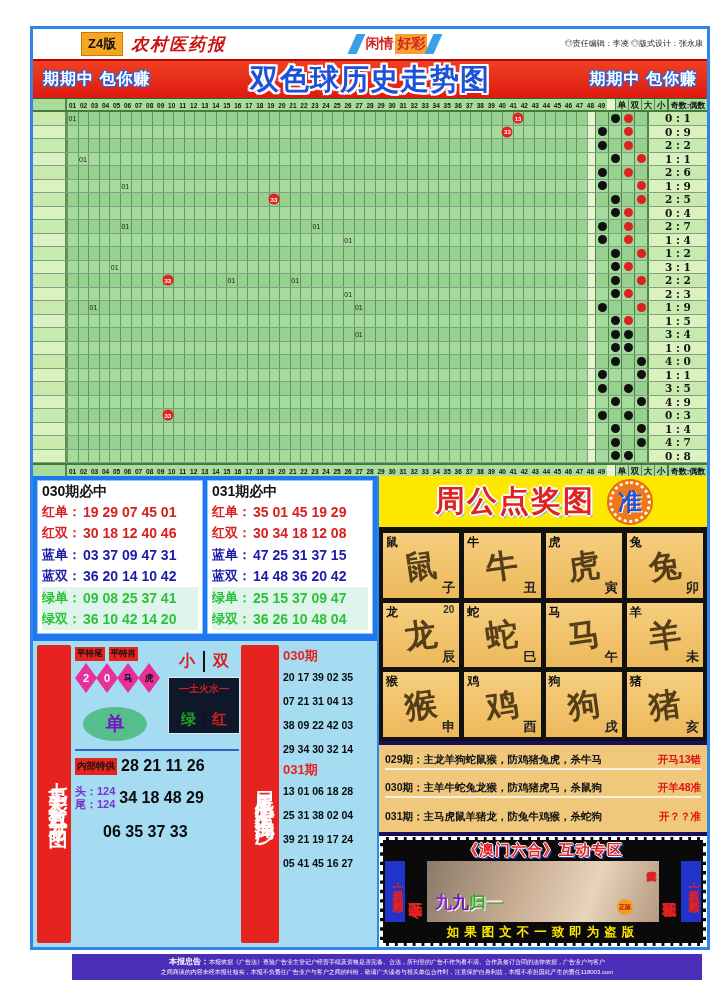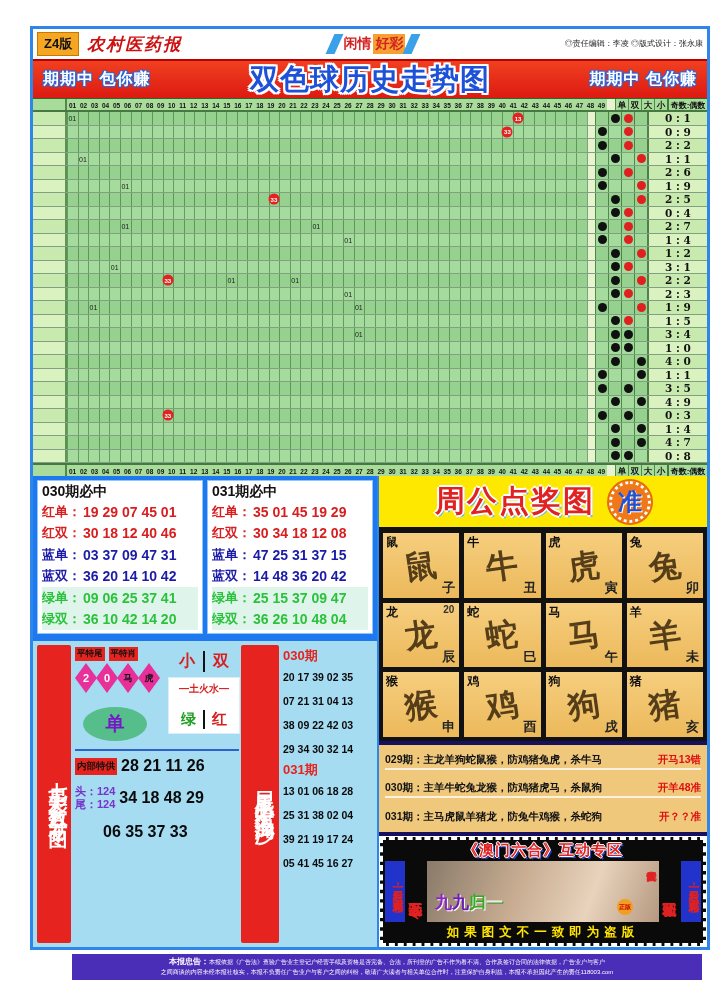--- a/index.html
+++ b/index.html
@@ -2,21 +2,21 @@
 <html><head>
 <meta charset="utf-8">
 <style>
   * { margin:0; padding:0; box-sizing:border-box; }
   body { width:714px; height:1008px; background:#ffffff; font-family:"Liberation Sans", sans-serif; position:relative; overflow:hidden; }
   .sheet { position:absolute; left:0; top:0; width:714px; height:1008px; }
   .frame { position:absolute; left:30px; top:26px; width:680px; height:924px; border:3px solid #2E86E8; background:#fff; display:flex; flex-direction:column; }
 
   
   .masthead { height:30px; display:flex; align-items:center; background:#fff; padding:0 4px; }
-  .edition { background:#F5A623; color:#111; font-weight:bold; font-size:13px; padding:2px 6px; border:1px solid #C87800; }
+  .edition { background:#F5A623; color:#111; font-weight:bold; font-size:13px; padding:2px 6px; border:1px solid #C87800;margin-left:44px; }
   .paper { color:#CC1111; font-family:"DejaVu Serif", serif; font-weight:bold; font-size:17px; margin-left:8px; letter-spacing:2px; font-style:italic; }
   .mast-center { display:flex; align-items:center; margin:0 auto; }
   .slash { width:9px; height:20px; background:#3AA0E8; transform:skewX(-24deg); margin:0 2px; }
   .mc-left { color:#D42222; font-weight:bold; font-size:14px; background:#fff; padding:1px 2px; font-family:"DejaVu Serif", serif; }
   .mc-right { color:#D42222; font-weight:bold; font-size:14px; background:#F5A030; padding:1px 2px; font-family:"DejaVu Serif", serif; }
   .credits { font-size:8px; color:#222; text-align:right; line-height:10px; white-space:nowrap; }
 
   
   .banner { height:39px; background:linear-gradient(#F04020,#DD1A12); display:flex; align-items:center; justify-content:space-between; padding:0 10px; border-top:2px solid #B00; }
   .banner .side { color:#fff; font-size:16px; font-weight:bold; letter-spacing:1px;
@@ -79,21 +79,21 @@
   .qx-labels { display:flex; gap:4px; }
   .qx-labels span { background:#E6231E; color:#111; font-weight:bold; font-size:8.5px; padding:1px 2px; }
   .qx-diamonds { display:flex; margin-top:2px; }
   .diamond { width:22px; height:30px; background:#E8309A; clip-path:polygon(50% 0,100% 50%,50% 100%,0 50%); display:flex; align-items:center; justify-content:center; margin-right:-1px; font-weight:bold; }
   .diamond.white { color:#fff; font-size:11px; }
   .diamond.dark { color:#111; font-size:9px; }
   .qx-oval { width:64px; height:34px; background:#56BE8B; border-radius:50%; display:flex; align-items:center; justify-content:center; color:#7718C8; font-weight:bold; font-size:19px; margin-top:14px; margin-left:8px; }
   .qx-topright { flex:1; display:flex; flex-direction:column; align-items:center; }
   .qx-sd { color:#D81E1E; font-weight:bold; font-size:16px; display:flex; margin-top:4px; }
   .qx-sd span:last-child { border-left:2px solid #111; padding-left:8px; margin-left:8px; }
-  .qx-whitebox { background:#ffffff; width:70px; margin-top:6px; padding:4px 2px; text-align:center; box-shadow:0 0 0 1px #D8EFF8; }
+  .qx-whitebox { background:#0f172a; width:70px; margin-top:6px; padding:4px 2px; text-align:center; box-shadow:0 0 0 1px #D8EFF8; }
   .qx-elem { color:#D81E1E; font-weight:bold; font-size:10px; white-space:nowrap; }
   .qx-gr { display:flex; justify-content:center; font-weight:bold; font-size:15px; margin-top:14px; }
   .qx-gr .g { color:#22A022; }
   .qx-gr .r { color:#D81E1E; border-left:2px solid #111; padding-left:7px; margin-left:7px; }
   .qx-divider { border-top:2px solid #2F62C8; margin:8px 0 6px 0; }
   .qx-row1 { display:flex; align-items:center; }
   .qx-special { background:#E6231E; color:#111; font-weight:bold; font-size:9.5px; padding:2px 2px; }
   .qx-bignums { font-weight:bold; font-size:16px; color:#0A0A0A; margin-left:4px; white-space:nowrap; }
   .qx-row2 { display:flex; align-items:center; margin-top:10px; }
   .qx-ht { color:#7733CC; font-weight:bold; font-size:11px; line-height:13px; }
@@ -706,21 +706,21 @@
               <div class="pb-row">
                 <span class="pb-label pb-blue">蓝单：</span>
                 <span class="pb-nums pb-blue">03 37 09 47 31</span>
               </div>
               <div class="pb-row">
                 <span class="pb-label pb-blue">蓝双：</span>
                 <span class="pb-nums pb-blue">36 20 14 10 42</span>
               </div>
               <div class="pb-row greenbg">
                 <span class="pb-label pb-green">绿单：</span>
-                <span class="pb-nums pb-green">09 06 25 37 41</span>
+                <span class="pb-nums pb-green">09 08 25 37 41</span>
               </div>
               <div class="pb-row greenbg">
                 <span class="pb-label pb-green">绿双：</span>
                 <span class="pb-nums pb-green">36 10 42 14 20</span>
               </div>
             </div>
             <div class="pickbox">
               <div class="pb-title">031期必中</div>
               <div class="pb-row">
                 <span class="pb-label pb-red">红单：</span>

